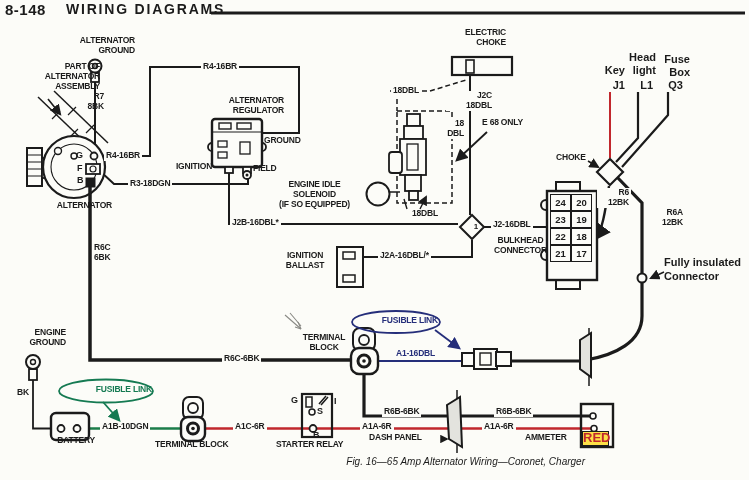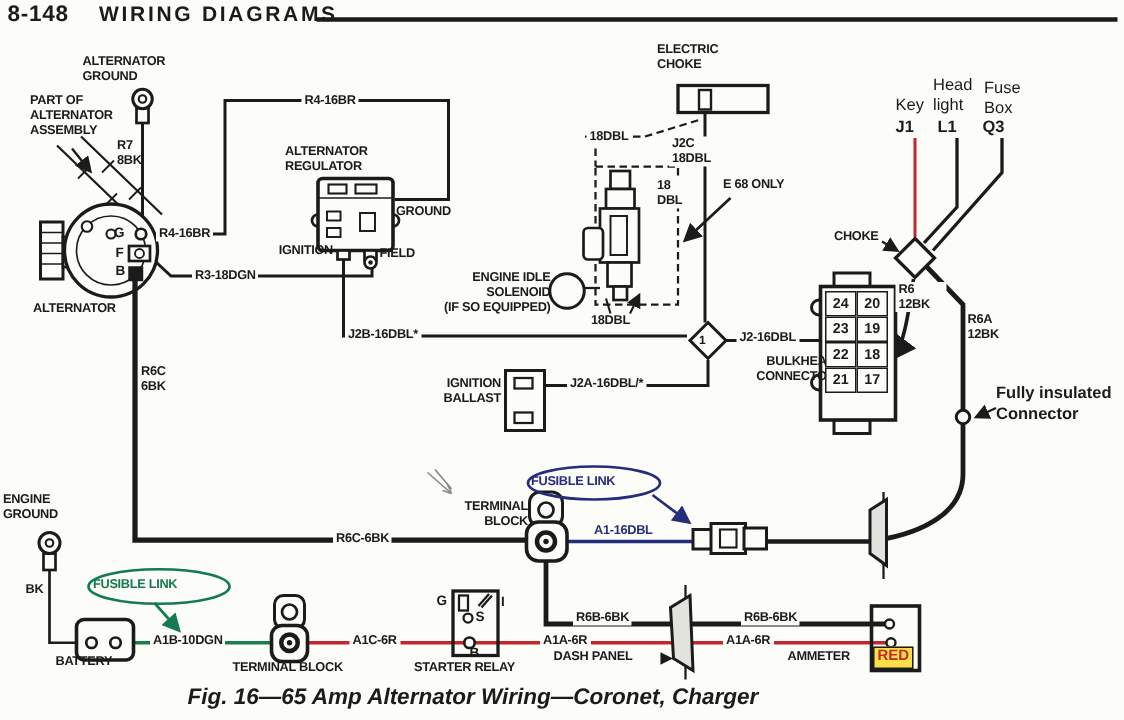--- a/index.html
+++ b/index.html
@@ -1,30 +1,30 @@
 <!DOCTYPE html>
 <html><head>
 <meta charset="utf-8">
 <style>
 *{margin:0;padding:0;box-sizing:border-box}
 html,body{width:749px;height:480px}
 body{position:relative;background:#fcfcf8;font-family:"Liberation Sans",sans-serif;color:#1b1b1b;overflow:hidden}
 svg.canvas{position:absolute;left:0;top:0}
 .L{position:absolute;font-weight:bold;font-size:8.5px;line-height:1.15;white-space:pre-line;letter-spacing:-.2px;z-index:3}
-.c{text-align:left}.r{text-align:right}
+.c{text-align:right}.r{text-align:center}
 .bgw{background:#fcfcf8;padding:0 2px}
-.ann{font-weight:normal;font-size:11px;letter-spacing:0}
+.ann{font-weight:bold;font-size:11px;letter-spacing:0}
 .annb{font-weight:bold;font-size:11px;letter-spacing:0}
 .navy{color:#252e7a}.grn{color:#157a52}
 .hdr{position:absolute;font-weight:bold;font-size:15px;letter-spacing:.5px;z-index:3}
 .hdr2{position:absolute;font-weight:bold;font-size:14px;letter-spacing:1.8px;z-index:3}
-.caption{position:absolute;font-weight:bold;font-style:italic;font-size:15px;z-index:3}
+.caption{position:absolute;font-weight:normal;font-style:italic;font-size:10px;z-index:3}
 .bulkgrid{position:absolute;left:550px;top:194px;display:grid;grid-template-columns:21px 21px;grid-auto-rows:17px;z-index:3}
 .bulkgrid .cell{border:1.6px solid #1b1b1b;display:flex;align-items:center;justify-content:center;font-weight:bold;font-size:9.5px;background:#fcfcf8}
-.redbox{position:absolute;left:582px;top:431px;width:27px;height:15px;border:1.8px solid #1b1b1b;background:#fde047;color:#c1272d;font-weight:bold;font-size:10px;text-align:center;line-height:12px;z-index:4}
+.redbox{position:absolute;left:582px;top:431px;width:27px;height:15px;border:1.8px solid #1b1b1b;background:#fde047;color:#c1272d;font-weight:bold;font-size:13px;text-align:center;line-height:12px;z-index:4}
 .lt{font-size:9px}
 </style>
 </head>
 <body>
 
 <svg class="canvas" width="749" height="480" viewBox="0 0 749 480">
 <defs>
   <marker id="mb" viewBox="0 0 10 10" refX="8" refY="5" markerWidth="7" markerHeight="7" orient="auto-start-reverse">
         <path d="M0,0 L10,5 L0,10 z" fill="#1b1b1b"></path>
       </marker>

